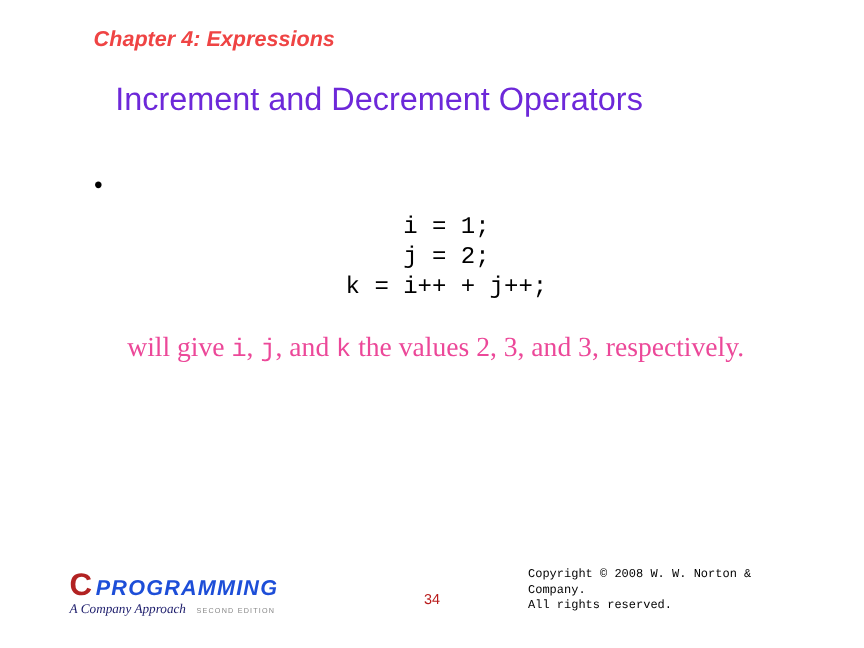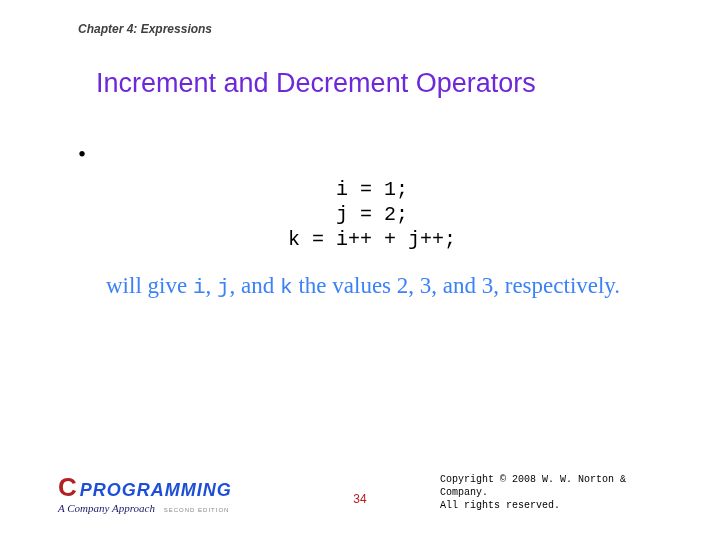--- a/index.html
+++ b/index.html
@@ -9,24 +9,24 @@
     background: #ffffff;
     font-family: "Times New Roman", Times, serif;
     position: relative;
     overflow: hidden;
   }
   .chapter-header {
     position: absolute;
     top: 22px;
     left: 78px;
     font-family: Arial, Helvetica, sans-serif;
-    font-size: 12px;
+    font-size: 18px;
     font-weight: bold;
     font-style: italic;
-    color: #404040;
+    color: #ef4444;
   }
   .slide-title {
     position: absolute;
     top: 68px;
     left: 96px;
     font-family: Arial, Helvetica, sans-serif;
     font-size: 27px;
     font-weight: normal;
     color: #6d28d9;
   }
@@ -55,25 +55,25 @@
     margin-top: 8px;
     margin-left: 28px;
     font-family: "Courier New", Courier, monospace;
     font-size: 20px;
     line-height: 25px;
     white-space: pre;
     color: #000;
     text-align: center;
   }
   .followup {
-    margin-top: 13px;
+    margin-top: 24px;
     margin-left: 28px;
     font-size: 23px;
-    line-height: 41px;
-    color: #3b82f6;
+    line-height: 27px;
+    color: #ec4899;
     width: 520px;
   }
   .followup .code-inline {
     font-family: "Courier New", Courier, monospace;
     font-size: 21px;
   }
   .footer {
     position: absolute;
     bottom: 26px;
     left: 0;

